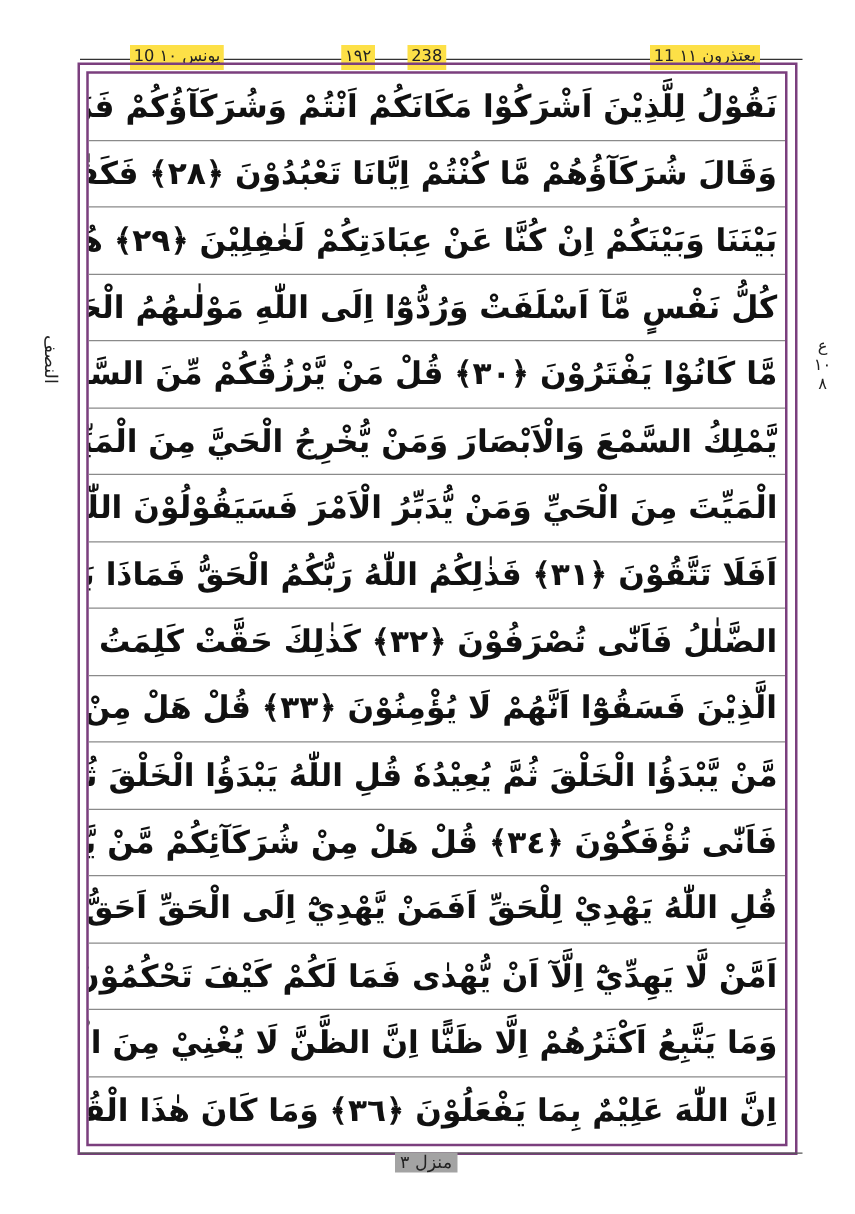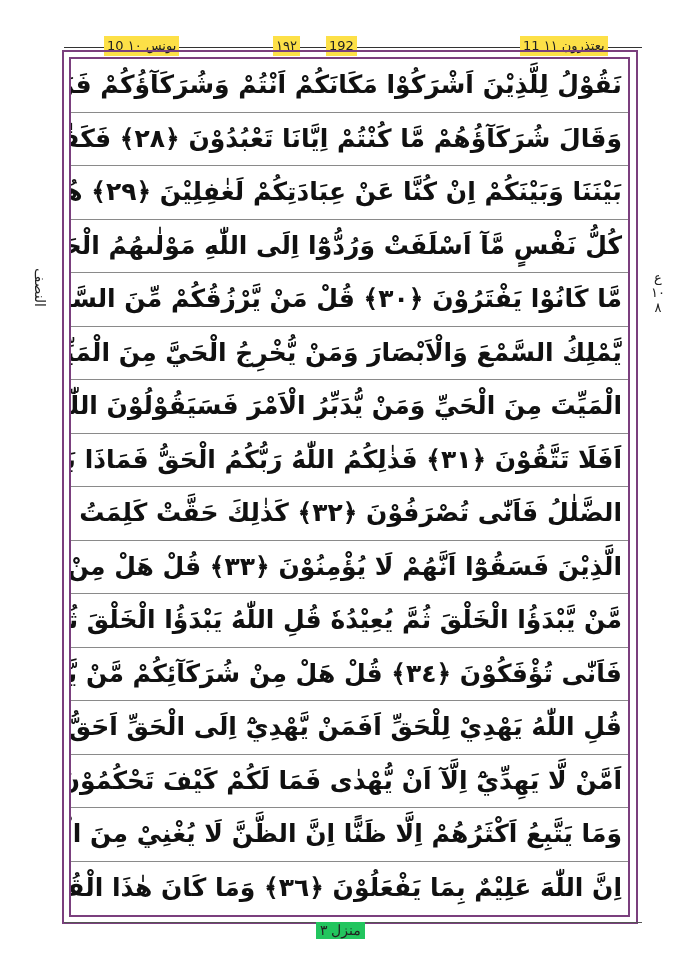--- a/index.html
+++ b/index.html
@@ -12,30 +12,30 @@
     .frame-inner { position: absolute; left: 69px; top: 57px; width: 561px; height: 860px; border: 2px solid #7b3f7e; box-sizing: border-box; }
     .lines { position: absolute; left: 71px; top: 59px; width: 557px; }
     .line { height: 53.5px; border-bottom: 1px solid #8a8a8a; box-sizing: border-box; direction: rtl; text-align: justify; text-align-last: justify;
             font-family: "DejaVu Sans", sans-serif; font-size: 25px; font-weight: bold; line-height: 52px; padding: 0 6px; white-space: nowrap; overflow: hidden; }
     .line:last-child { border-bottom: none; }
     .seg-black { color: #111; }
     .margin-left { position: absolute; left: 18px; top: 268px; width: 30px; font-size: 14px; writing-mode: vertical-rl; color: #222; }
     .margin-right { position: absolute; left: 646px; top: 270px; width: 24px; font-size: 13px; line-height: 15px; text-align: center; color: #222; }
     .footer { position: absolute; left: 64px; top: 918px; width: 578px; height: 24px; }
     .footer .rule { position: absolute; top: 4px; height: 1px; background: #555; }
-    .footer span { position: absolute; left: 252px; top: 4px; font-size: 14px; color: #222; background: #22c55e; padding: 0 4px; font-family: Liberation Serif, serif; }
+    .footer span { position: absolute; left: 252px; top: 4px; font-size: 14px; color: #222; background: #a3a3a3; padding: 0 4px; }
   </style>
 </head>
 <body>
 
 <div class="header">
   <div class="rule" style="left:0;width:578px;"></div>
   <span style="left:40px;">10 يونس ١٠</span>
   <span style="left:209px;">١٩٢</span>
-  <span style="left:262px;">192</span>
+  <span style="left:262px;">238</span>
   <span style="left:428px;margin-left:28px;">11 يعتذرون ١١</span>
 </div>
 
 <div class="frame-outer"></div>
 <div class="frame-inner"></div>
 
 <div class="lines">
   <div class="line seg-black">نَقُوْلُ لِلَّذِيْنَ اَشْرَكُوْا مَكَانَكُمْ اَنْتُمْ وَشُرَكَآؤُكُمْ فَزَيَّلْنَا بَيْنَهُمْ</div>
   <div class="line seg-black">وَقَالَ شُرَكَآؤُهُمْ مَّا كُنْتُمْ اِيَّانَا تَعْبُدُوْنَ ﴿٢٨﴾ فَكَفٰى بِاللّٰهِ شَهِيْدًا</div>
   <div class="line seg-black">بَيْنَنَا وَبَيْنَكُمْ اِنْ كُنَّا عَنْ عِبَادَتِكُمْ لَغٰفِلِيْنَ ﴿٢٩﴾ هُنَالِكَ تَبْلُوْا</div>

